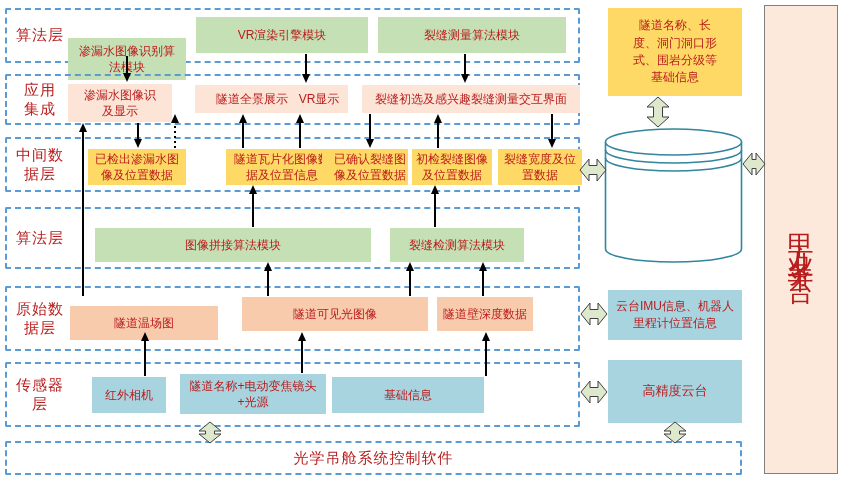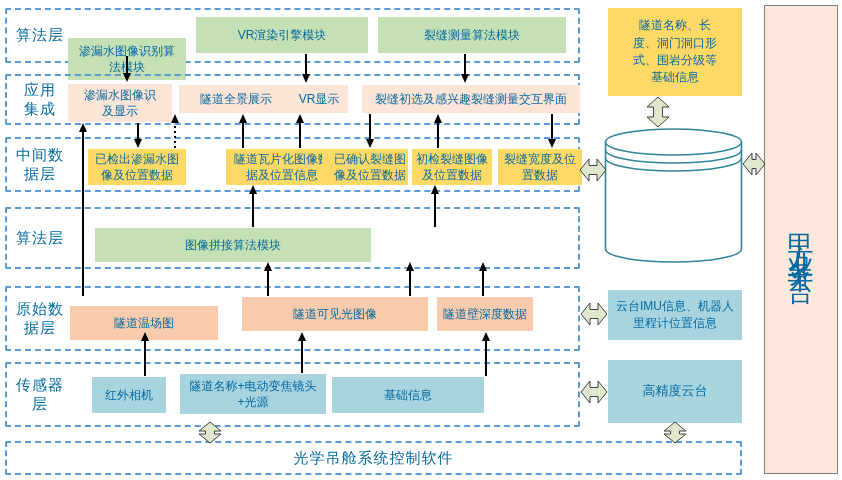--- a/index.html
+++ b/index.html
@@ -1,17 +1,17 @@
 <!DOCTYPE html>
 <html><head>
 <meta charset="utf-8">
 <style>
   html,body{margin:0;padding:0;background:#ffffff;}
   #stage{position:relative;width:842px;height:480px;background:#ffffff;
-         font-family:"Liberation Sans",sans-serif;color:#0369a1;overflow:hidden;}
+         font-family:"Liberation Sans",sans-serif;color:#b91c1c;overflow:hidden;}
   .layer{position:absolute;border:2px dashed #5b9bd5;border-radius:2px;box-sizing:border-box;}
   .layer-label{position:absolute;left:2px;top:0;bottom:0;width:62px;display:flex;
                align-items:center;justify-content:center;text-align:center;
                font-size:15px;letter-spacing:1px;white-space:pre-line;line-height:1.25;}
   .bx{position:absolute;display:flex;align-items:center;justify-content:center;
       text-align:center;font-size:12px;line-height:1.35;white-space:pre-line;
       box-sizing:border-box;padding:1px 2px;}
   .g{background:#c5e0b4;}
   .p{background:#fce4d6;}
   .y{background:#ffd966;}
@@ -39,21 +39,21 @@
 法模块</div>
     <div class="bx g" style="left:189px;top:7px;width:172px;height:36px;">VR渲染引擎模块</div>
     <div class="bx g" style="left:371px;top:7px;width:188px;height:36px;">裂缝测量算法模块</div>
   </div>
 
   <div class="layer" style="left:5px;top:74px;width:575px;height:51px;">
     <div class="layer-label">应用
 集成</div>
     <div class="bx p" style="left:61px;top:8px;width:104px;height:38px;">渗漏水图像识
 及显示</div>
-    <div class="bx p" style="left:172px;top:9px;width:114px;height:28px;">隧道全景展示</div>
+    <div class="bx p" style="left:188px;top:9px;width:114px;height:28px;">隧道全景展示</div>
     <div class="bx p" style="left:283px;top:9px;width:58px;height:28px;">VR显示</div>
     <div class="bx p" style="left:355px;top:9px;width:218px;height:28px;">裂缝初选及感兴趣裂缝测量交互界面</div>
   </div>
 
   <div class="layer" style="left:5px;top:137px;width:575px;height:55px;">
     <div class="layer-label">中间数
 据层</div>
     <div class="bx y" style="left:81px;top:10px;width:98px;height:36px;">已检出渗漏水图
 像及位置数据</div>
     <div class="bx y" style="left:191px;top:10px;width:112px;height:36px;margin-left:28px;">隧道瓦片化图像数
@@ -62,20 +62,21 @@
 像及位置数据</div>
     <div class="bx y" style="left:405px;top:10px;width:80px;height:36px;">初检裂缝图像
 及位置数据</div>
     <div class="bx y" style="left:491px;top:10px;width:84px;height:36px;">裂缝宽度及位
 置数据</div>
   </div>
 
   <div class="layer" style="left:5px;top:207px;width:575px;height:62px;">
     <div class="layer-label">算法层</div>
     <div class="bx g" style="left:88px;top:19px;width:276px;height:34px;">图像拼接算法模块</div>
+    <div class="bx g" style="left:383px;top:19px;width:134px;height:34px;">裂缝检测算法模块</div>
   </div>
 
   <div class="layer" style="left:5px;top:286px;width:575px;height:65px;">
     <div class="layer-label">原始数
 据层</div>
     <div class="bx o" style="left:63px;top:18px;width:148px;height:34px;">隧道温场图</div>
     <div class="bx o" style="left:235px;top:9px;width:186px;height:34px;">隧道可见光图像</div>
     <div class="bx o" style="left:430px;top:9px;width:96px;height:34px;">隧道壁深度数据</div>
   </div>
 

